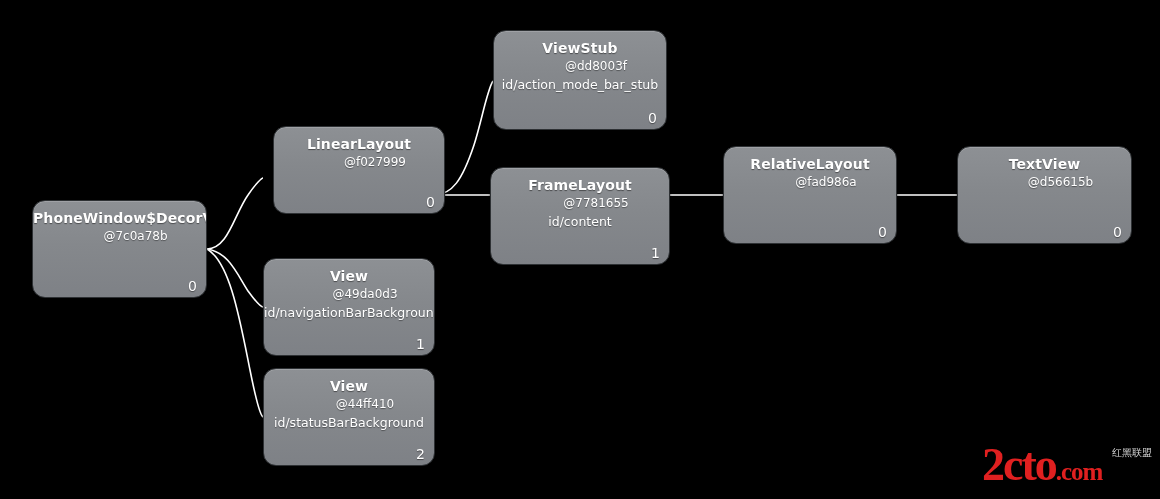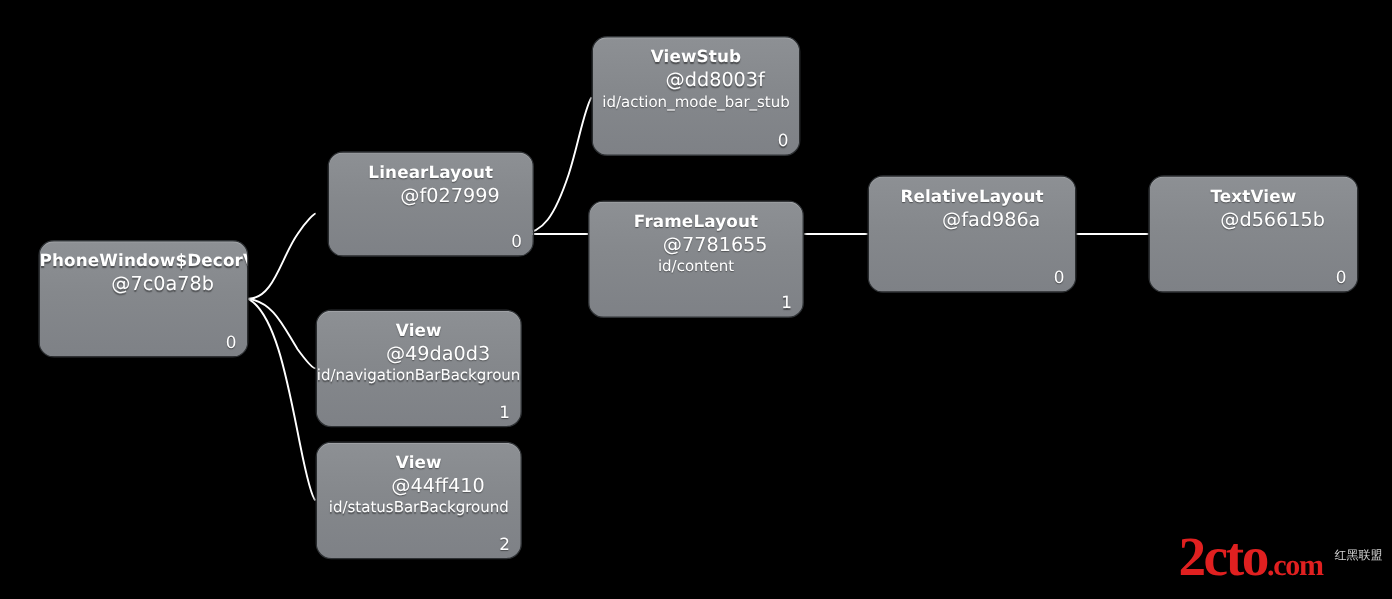--- a/index.html
+++ b/index.html
@@ -41,21 +41,21 @@
   .node .title {
     font-size: 14px;
     font-weight: bold;
     line-height: 15px;
     margin-top: 10px;
     letter-spacing: 0.1px;
     text-shadow: 0 1px 1px rgba(0,0,0,0.45);
     white-space: nowrap;
   }
   .node .hash {
-    font-size: 16px;
+    font-size: 12px;
     line-height: 15px;
     margin-top: 3px;
     text-shadow: 0 1px 1px rgba(0,0,0,0.4);
     white-space: nowrap;
     padding-left: 32px;
   }
   .node .resid {
     font-size: 12.5px;
     line-height: 15px;
     margin-top: 3px;
@@ -92,28 +92,27 @@
     line-height: 46px;
   }
   #watermark .wm-dotcom {
     color: #e02020;
     font-size: 25px;
     letter-spacing: -1px;
   }
   #watermark .wm-cjk {
     position: absolute;
     right: 2px;
-    top: 16px;
+    top: 4px;
     font-size: 10px;
     line-height: 11px;
     color: #d8d8d8;
     letter-spacing: 0px;
     white-space: nowrap;
     font-weight: normal;
-    font-family: Liberation Mono, monospace;
   }
 </style>
 </head>
 <body>
 
 <div id="canvas">
 
   <svg id="edges" viewBox="0 0 1160 499" xmlns="http://www.w3.org/2000/svg">
       <path d="M 207 249 C 228 249 234 215 248 195 C 256 183 262 178 263 178" fill="none" stroke="#ffffff" stroke-width="1.6"></path>
       <path d="M 207 249 C 228 252 236 272 248 291 C 256 302 261 307 263 307" fill="none" stroke="#ffffff" stroke-width="1.6"></path>

